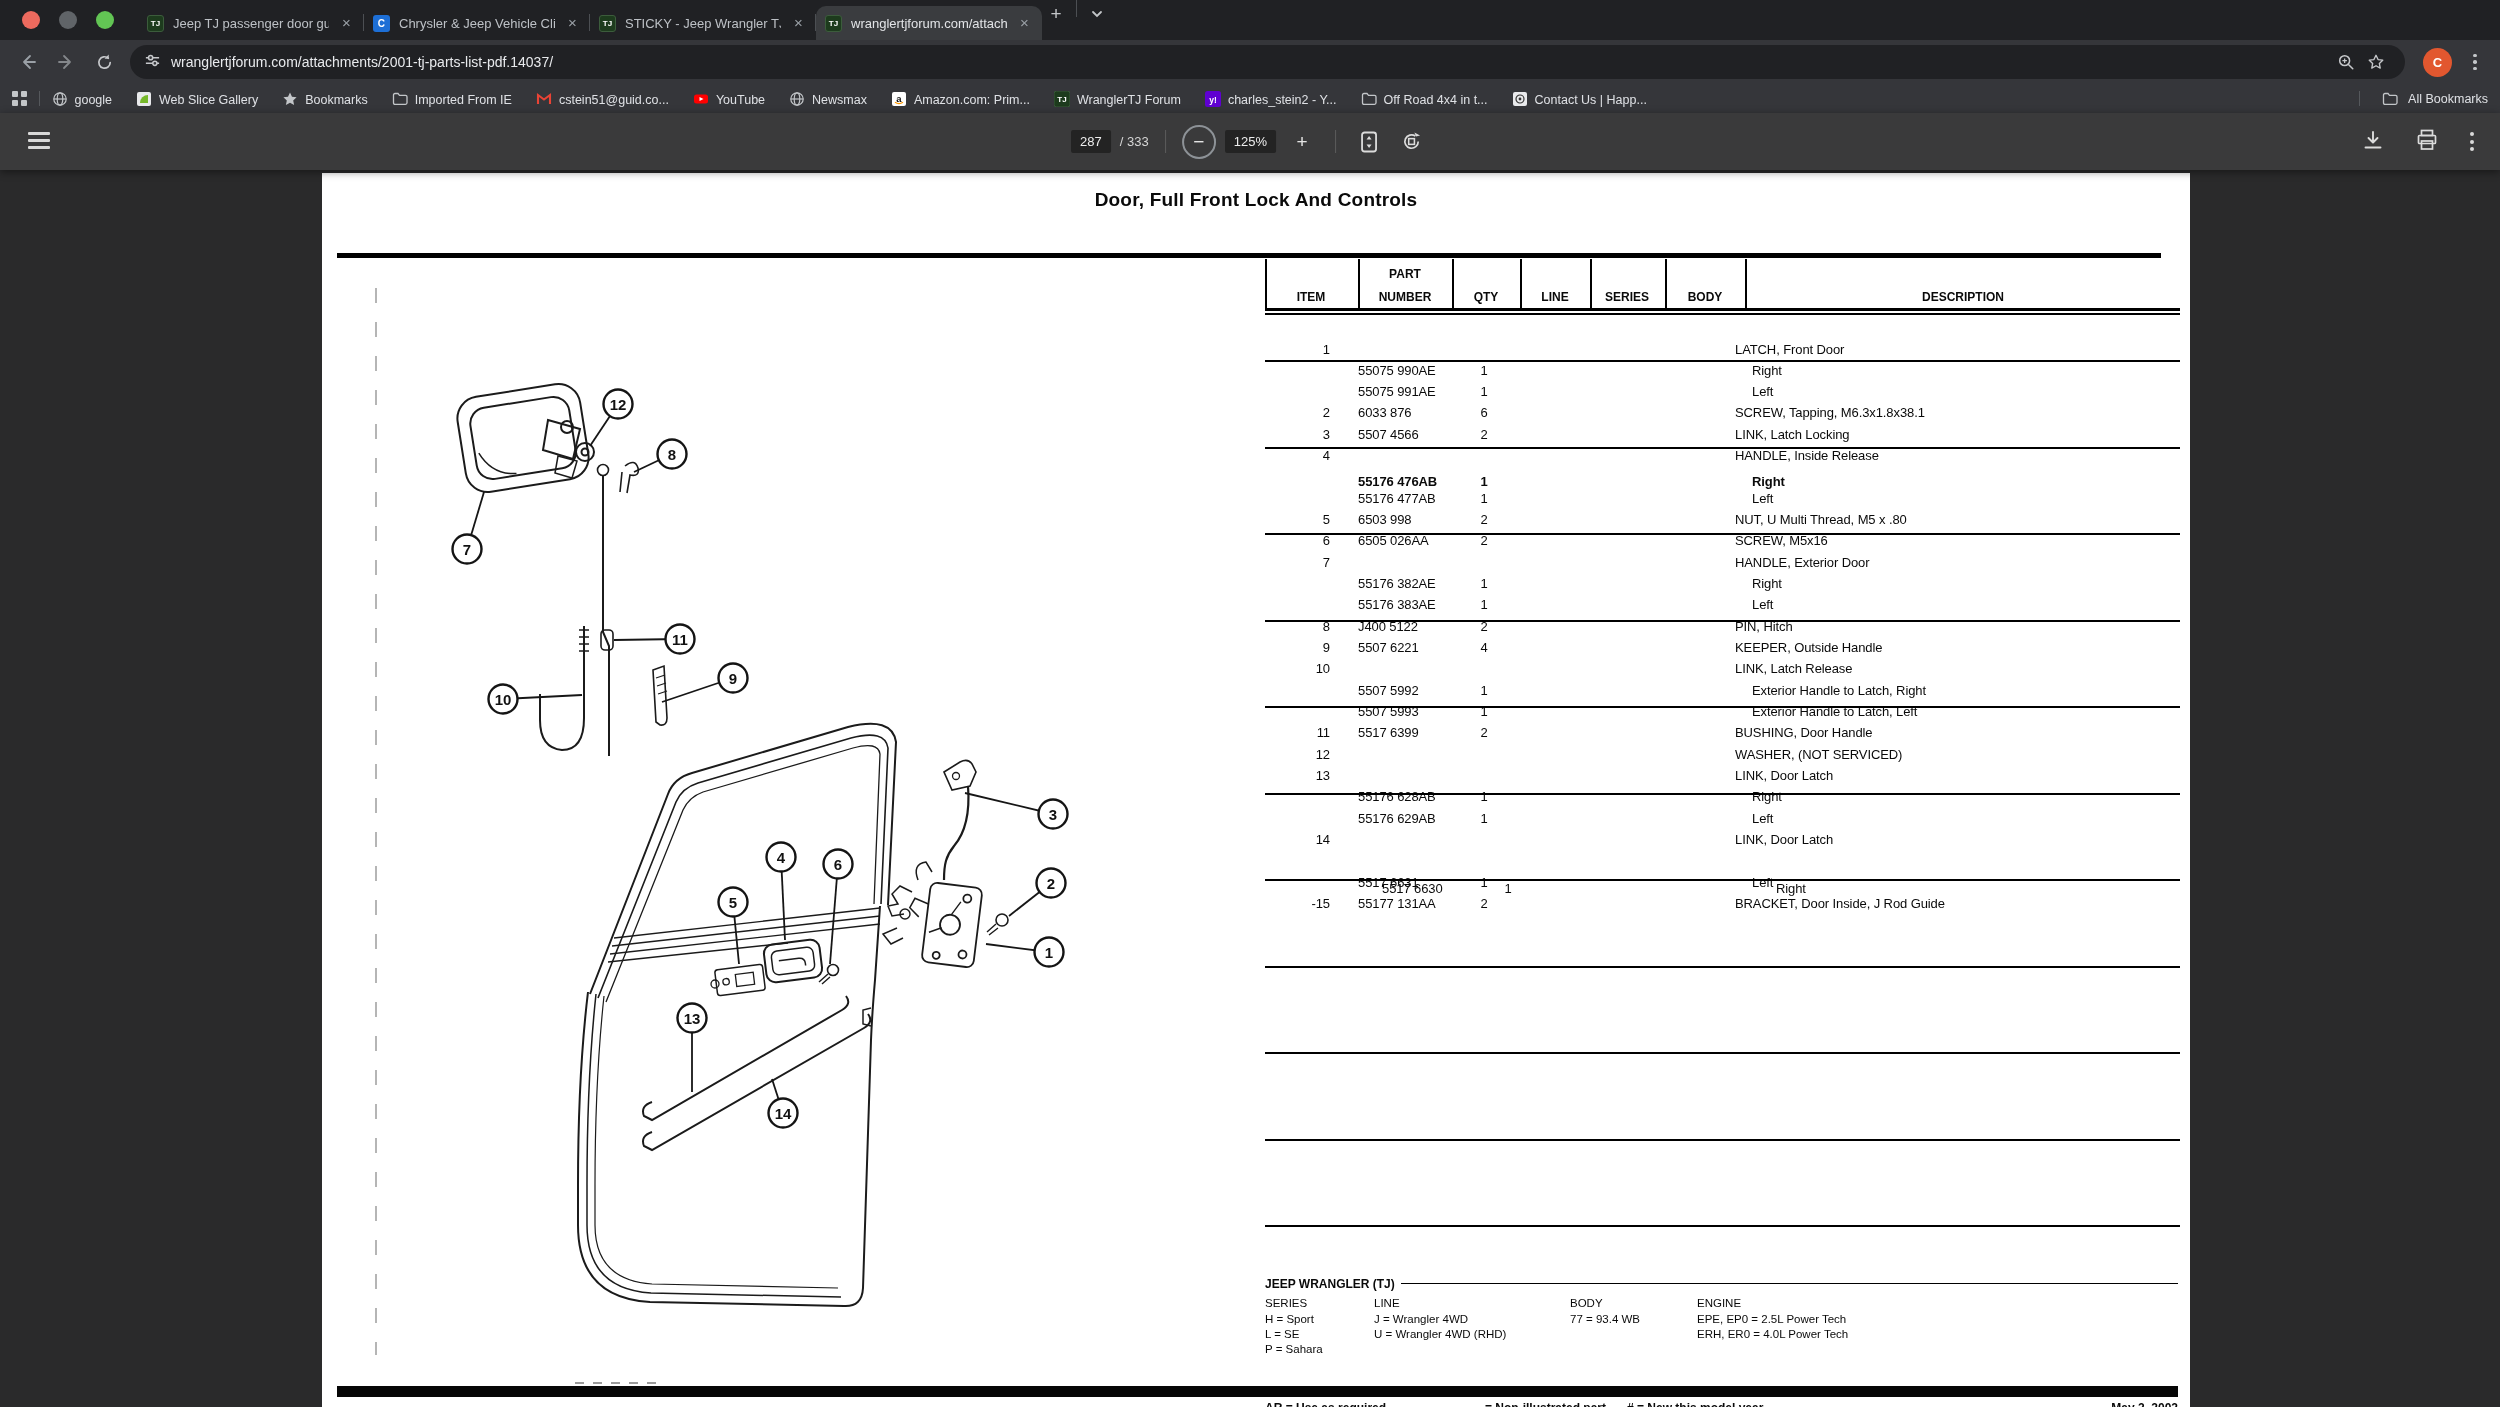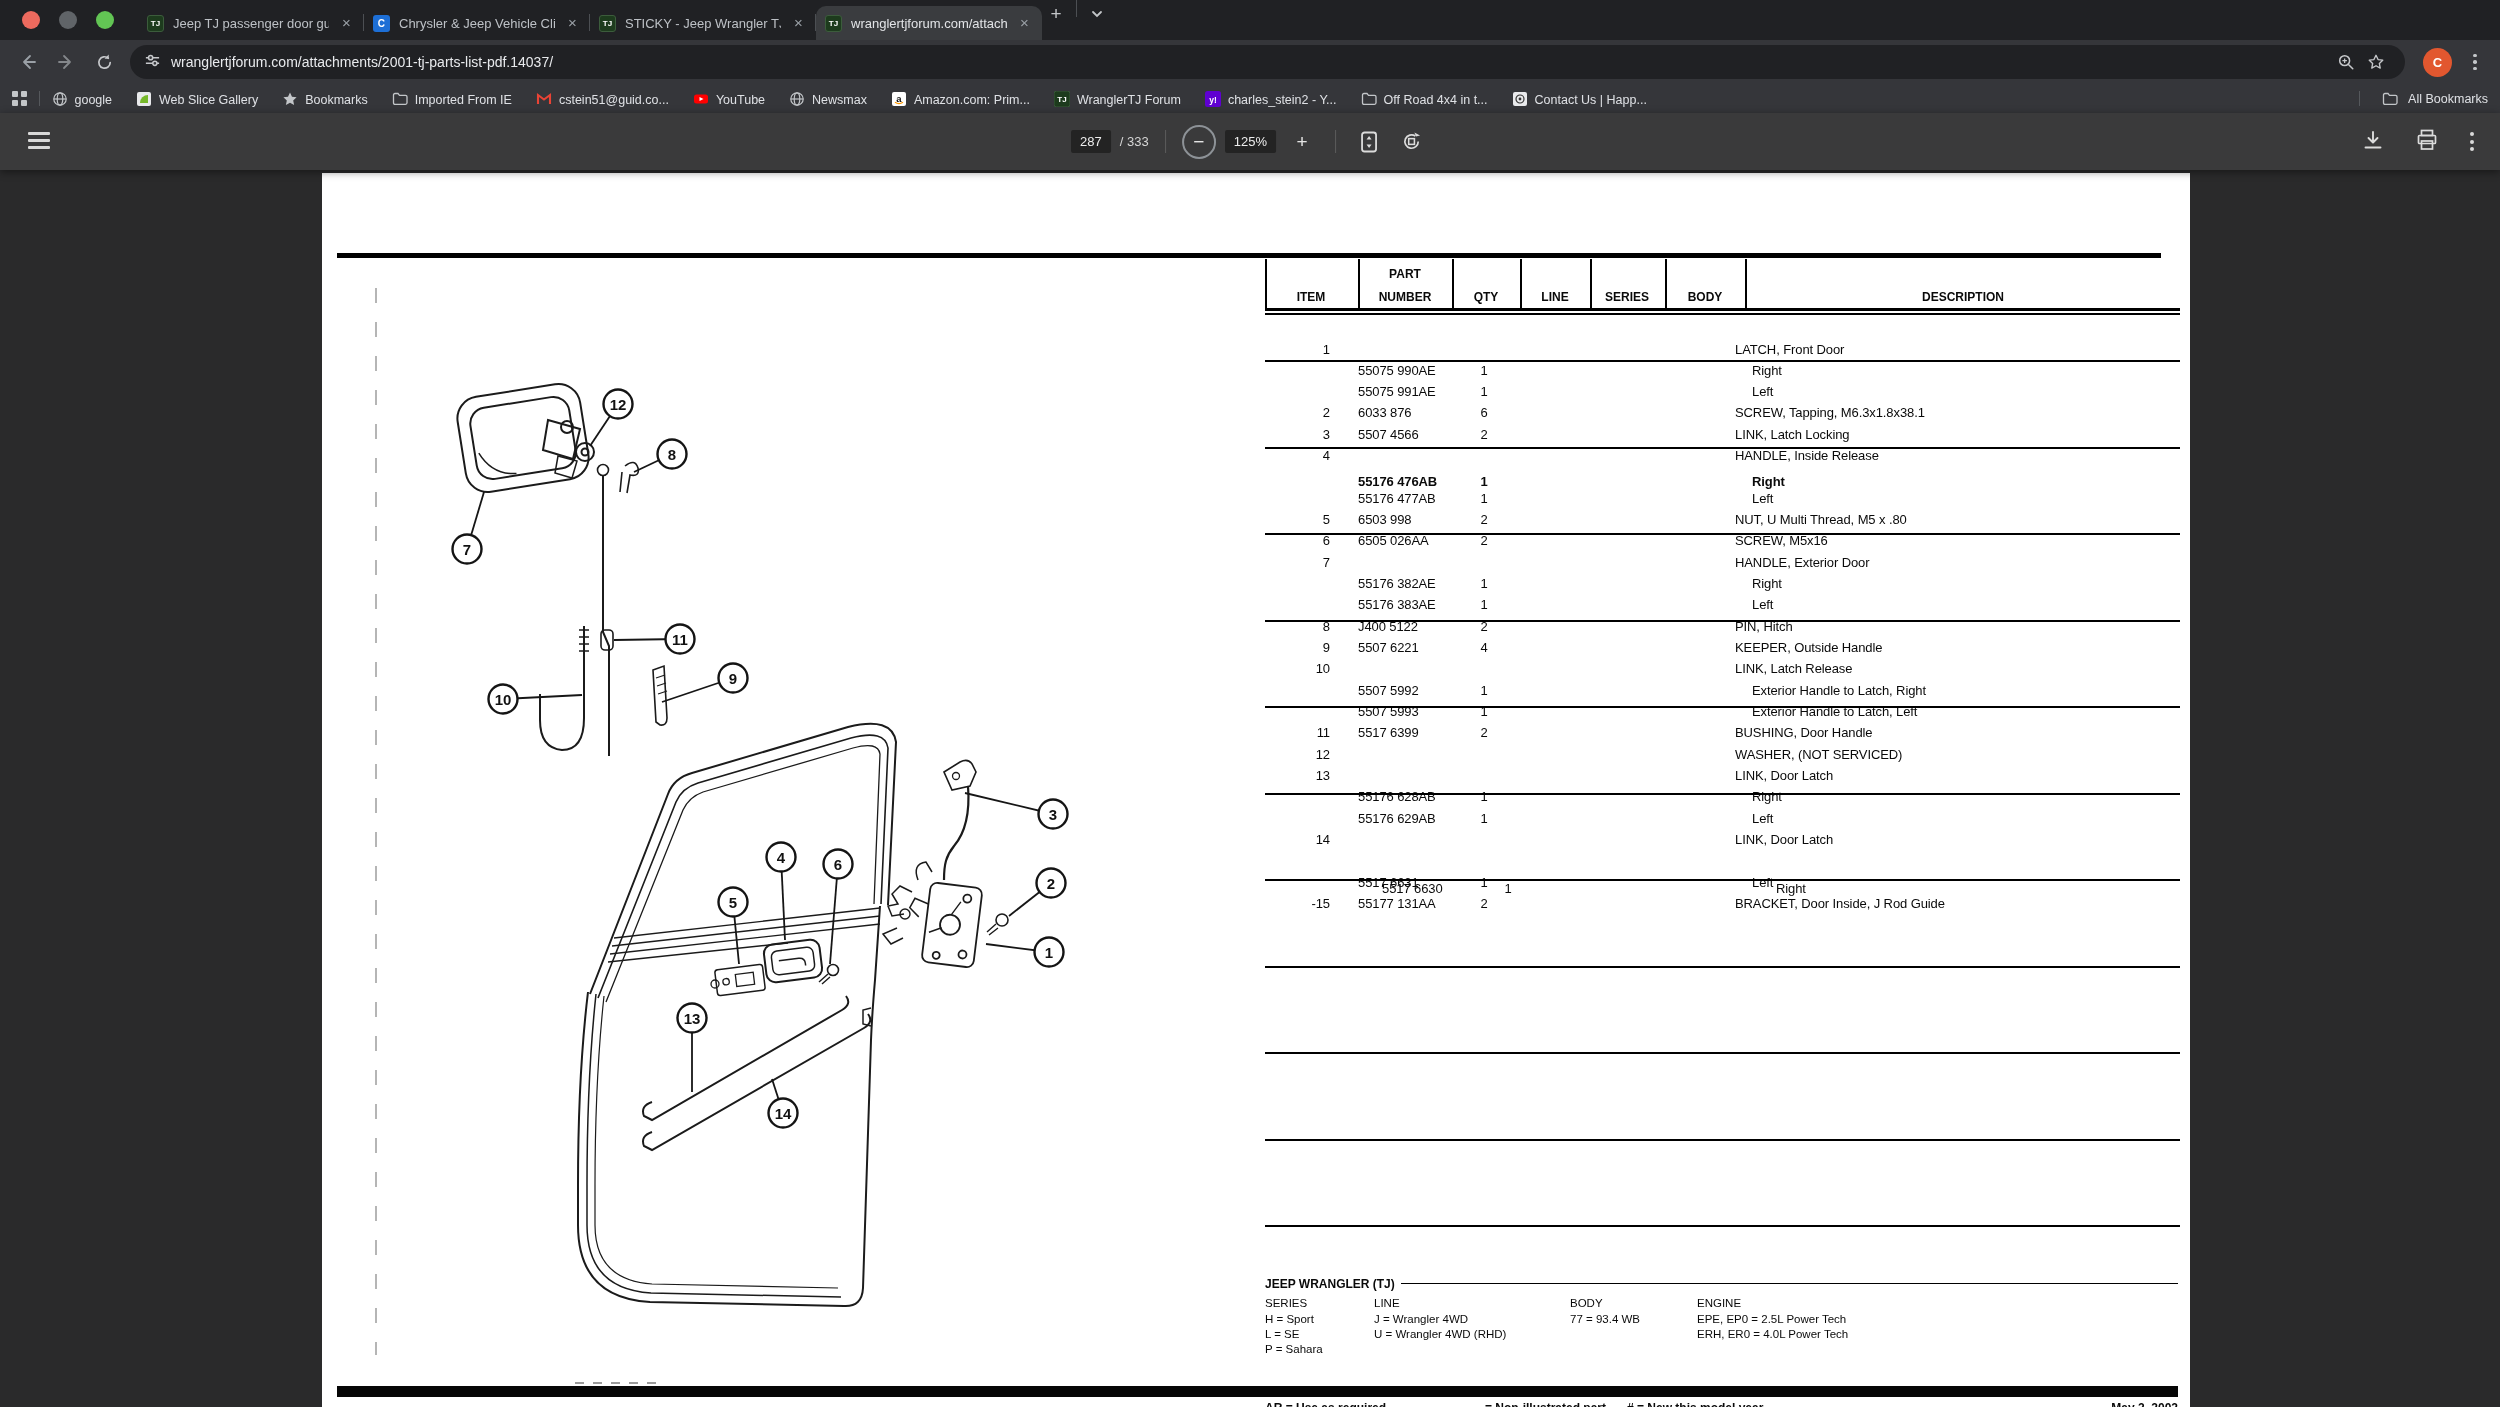--- a/index.html
+++ b/index.html
@@ -369,20 +369,21 @@
         <i></i>
         <i></i>
         <i></i>
       </span>
   </div>
 </div>
 
 <div class="viewport">
   <div class="page">
 
+    <div class="doc-title" style="top:16px">Door, Full Front Lock And Controls</div>
     <div class="title-rule" style="top:80px"></div>
 
     <div id="vlines">
         <div class="vline" style="left: 943px;"></div>
         <div class="vline" style="left: 1036px;"></div>
         <div class="vline" style="left: 1130px;"></div>
         <div class="vline" style="left: 1198px;"></div>
         <div class="vline" style="left: 1268px;"></div>
         <div class="vline" style="left: 1343px;"></div>
         <div class="vline" style="left: 1423px;"></div>

